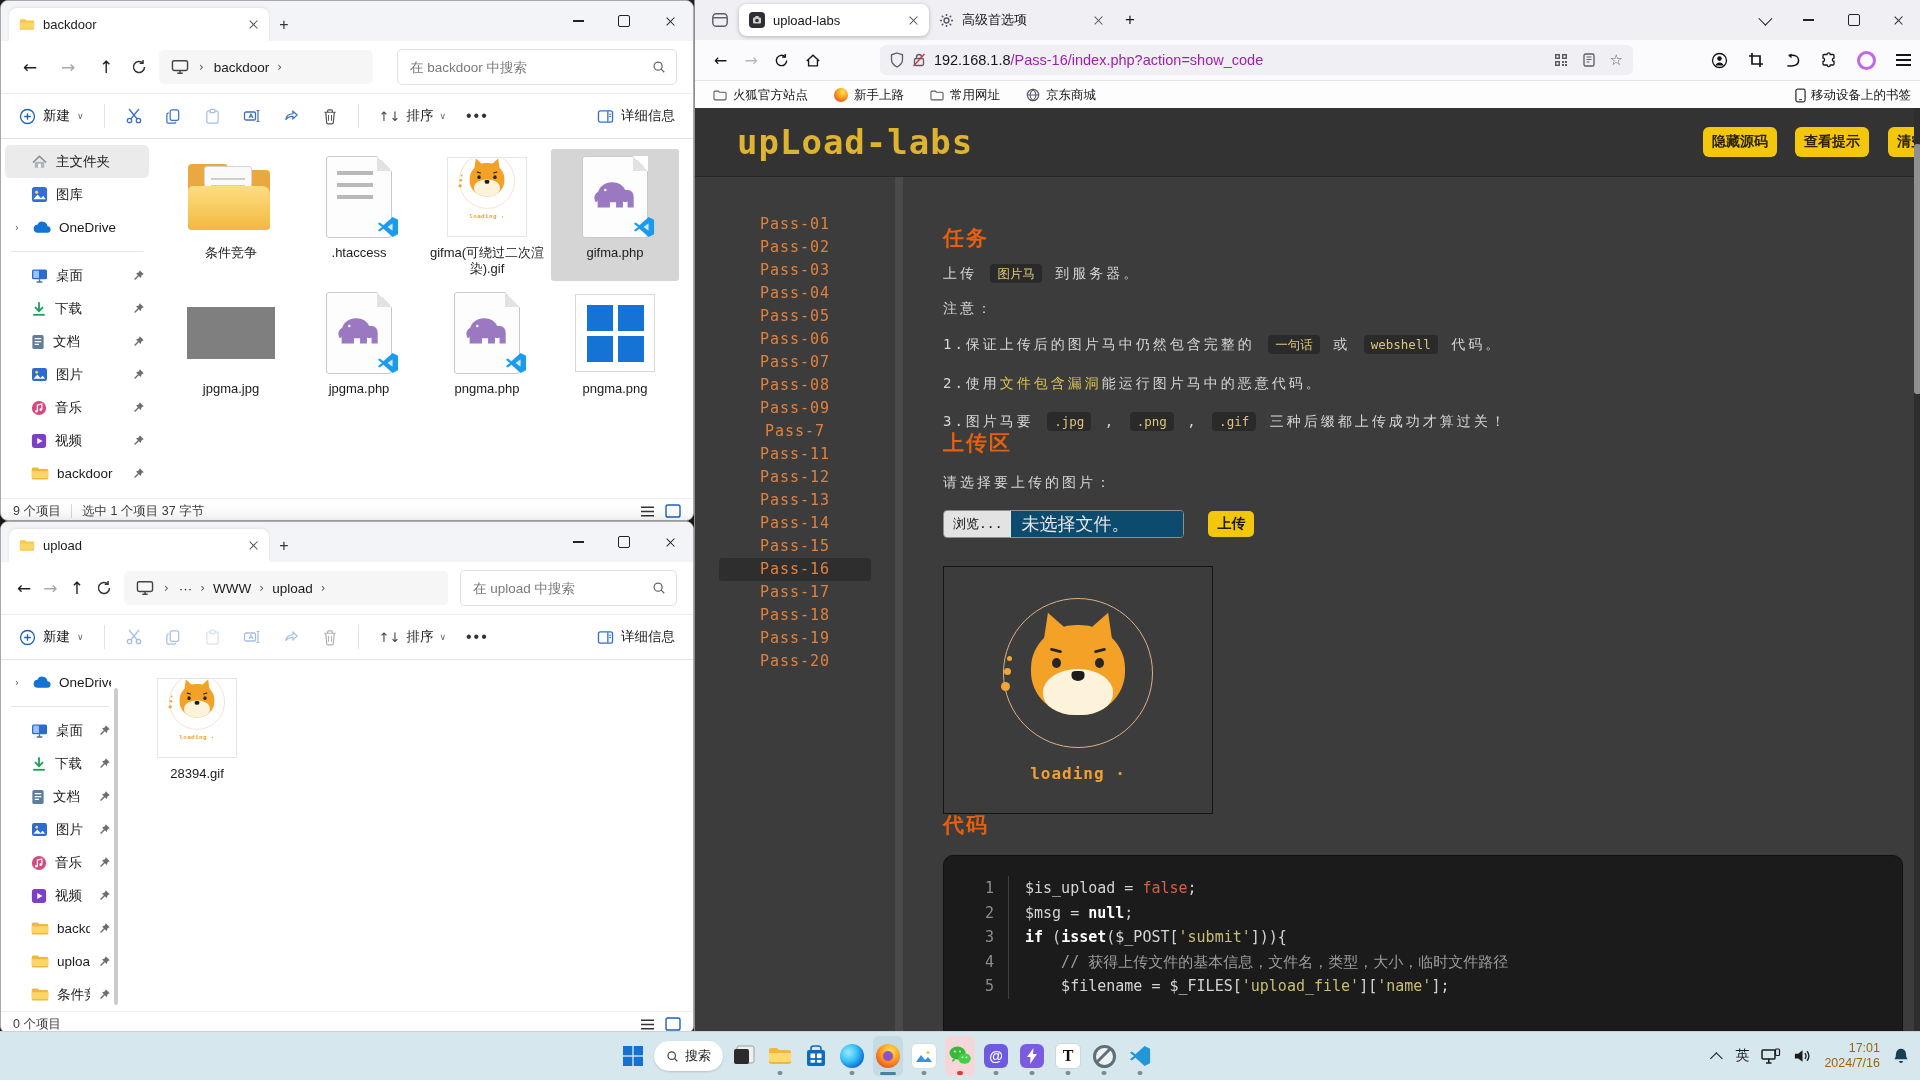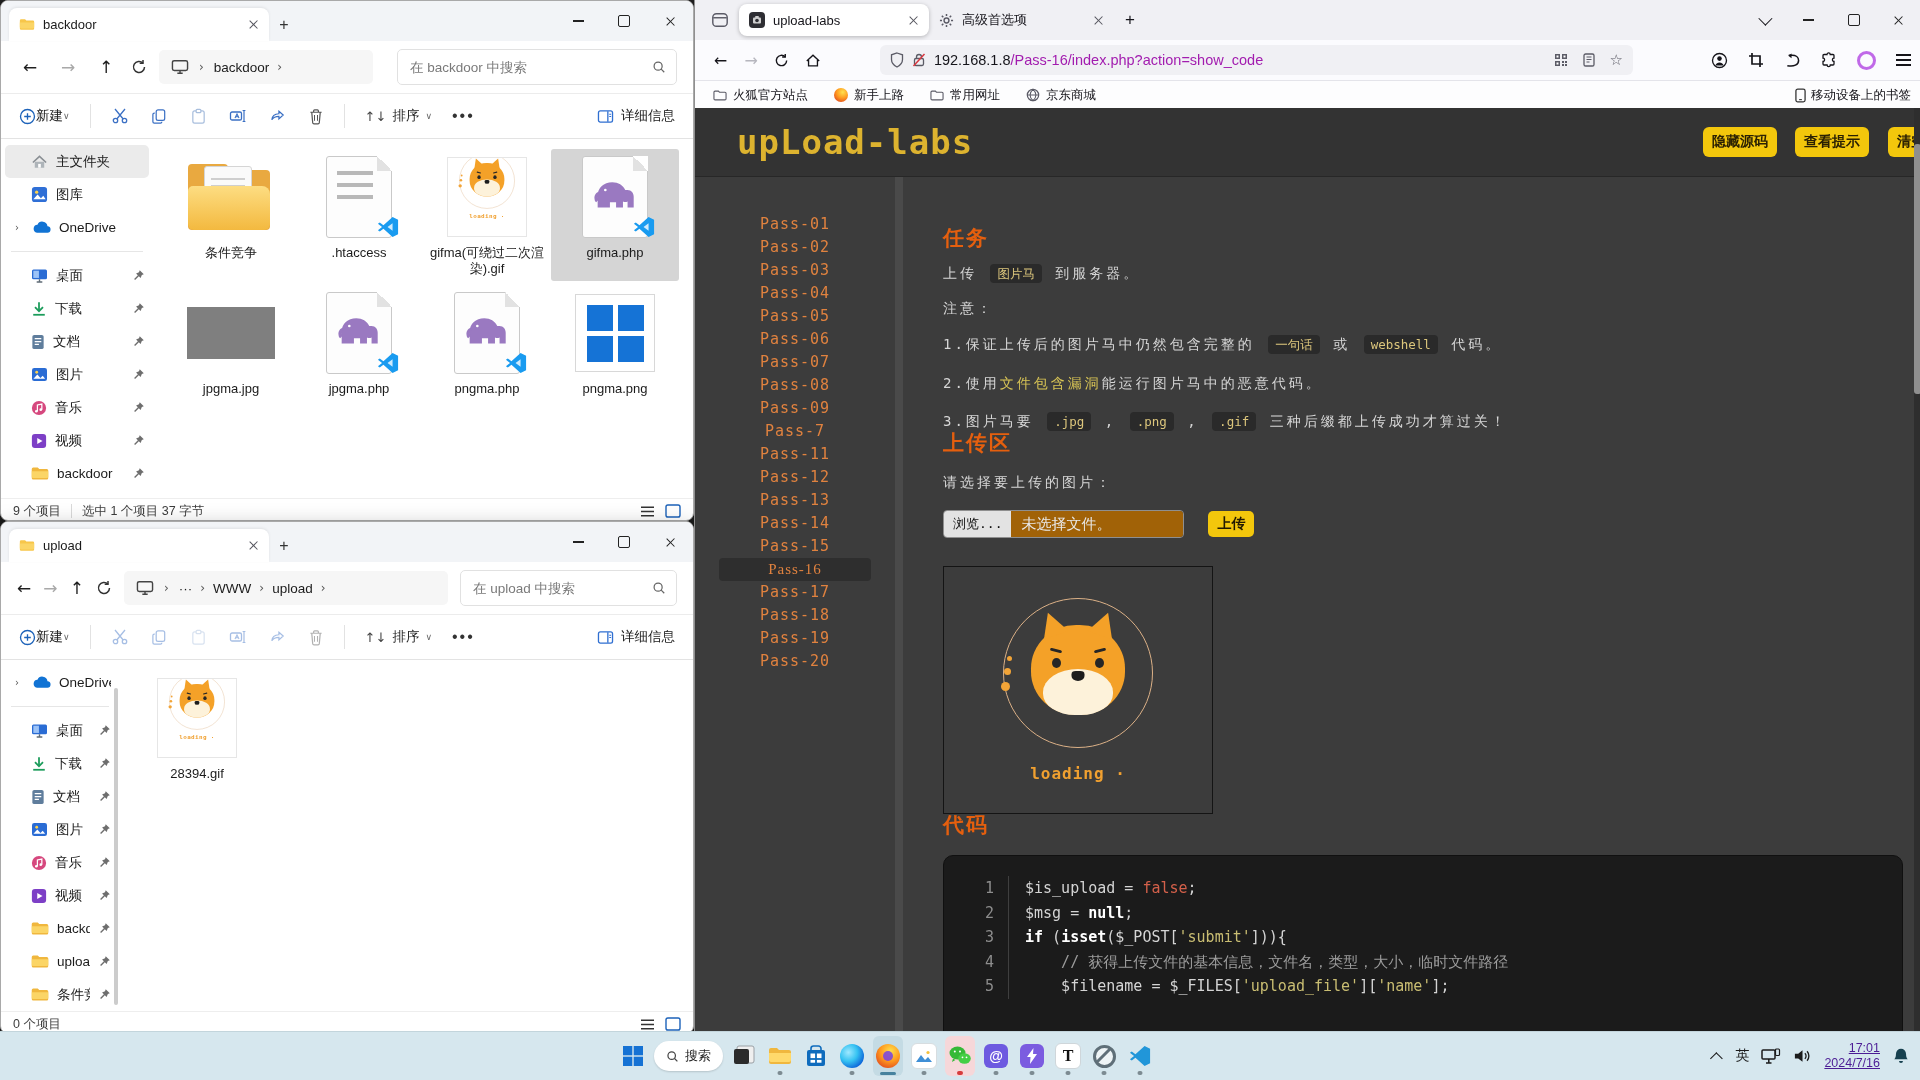--- a/index.html
+++ b/index.html
@@ -33,21 +33,21 @@
   .nav-arr.dis{color:#a9a9a9;}
   .crumbbox{display:flex;align-items:center;gap:10px;background:#f6f6f6;border-radius:5px;height:34px;
             padding:0 12px;min-width:190px;}
   .crumb{font-size:13.5px;}
   .crumb-sep{color:#555;font-size:12px;font-family:"DejaVu Sans",sans-serif;}
   .ex-search{margin-left:auto;display:flex;align-items:center;background:#fff;border:1px solid #e1e1e1;
              border-radius:5px;height:34px;width:258px;padding:0 10px;}
   .ex-search input{border:none;outline:none;flex:1;font-size:13.5px;color:#333;background:transparent;font-family:inherit;}
   .ex-search input::placeholder{color:#7a7a7a;}
   .ex-toolbar{height:44px;display:flex;align-items:center;gap:20px;padding:0 18px;background:#fff;border-bottom:1px solid #e3e3e3;}
-  .tb-new{display:flex;align-items:center;font-size:13.5px;}
+  .tb-new{display:flex;align-items:center;gap:7px;font-size:13.5px;}
   .tb-car{font-size:9px;color:#666;}
   .tb-sep{width:1px;height:24px;background:#e2e2e2;}
   .tb-group{display:flex;align-items:center;gap:22px;}
   .tb-sort{display:flex;align-items:center;gap:6px;font-size:13.5px;color:#222;}
   .tb-details{margin-left:auto;display:flex;align-items:center;gap:7px;font-size:13.5px;}
   .ex-body{display:flex;height:calc(100% - 160px);}
   .ex-side{width:152px;padding-top:6px;position:relative;flex:none;}
   #ex2 .ex-side{width:118px;}
   .sb-item{height:33px;display:flex;align-items:center;gap:8px;padding:0 4px 0 6px;border-radius:5px;margin:0 4px;font-size:13.5px;}
   .sb-item.sel{background:#ebebeb;}
@@ -138,32 +138,32 @@
   
   .ff-page{position:absolute;left:0;top:108px;width:1226px;height:924px;background:#3c3c3c;overflow:hidden;
            font-family:"DejaVu Sans Mono",monospace;}
   .ul-header{height:68px;background:#333;border-bottom:1px solid #272727;position:relative;}
   .ul-logo{position:absolute;left:42px;top:14px;font-size:34px;font-weight:bold;color:#ddb32f;letter-spacing:1px;}
   .hbtn{position:absolute;top:19px;height:30px;background:#f3c70c;border-radius:6px;color:#2b2103;font-weight:bold;
         font-size:14px;display:flex;align-items:center;padding:0 9px;white-space:nowrap;overflow:hidden;}
   .ul-body{display:flex;height:855px;}
   .passnav{width:200px;padding-top:36px;flex:none;}
   .pass{height:23px;line-height:23px;text-align:center;font-size:15px;color:#e0823f;letter-spacing:1px;}
-  .pass.active{background:#2e2e2e;border-radius:4px;margin:0 24px;font-family:Liberation Serif, serif;}
+  .pass.active{background:#2e2e2e;border-radius:4px;margin:0 24px;}
   .vstrip{width:8px;background:#4a4a4a;flex:none;}
   .ul-main{flex:1;padding:50px 0 0 40px;color:#d6d6d6;}
   .ul-main h2{font-size:21px;line-height:22px;margin:0;color:#e55f0e;font-weight:bold;letter-spacing:2px;}
   .tline{font-size:14px;line-height:20px;letter-spacing:3px;white-space:nowrap;}
   .badge{background:#2a2a2a;color:#dcc67c;padding:2px 7px;border-radius:4px;font-size:12.5px;letter-spacing:0;margin:0 2px;}
   .linkish{color:#d8c455;}
   .mt14{margin-top:14px;}.mt16{margin-top:16px;}.mt18{margin-top:18px;}.mt24{margin-top:24px;}
   .uprow{margin-top:18px;display:flex;align-items:center;}
   .filectl{display:flex;border:1px solid #8f8f8f;border-radius:4px;overflow:hidden;height:26px;}
   .browsebtn{background:#e3e3e3;color:#111;font-size:13px;display:flex;align-items:center;padding:0 9px;letter-spacing:0;}
-  .filefield{background:#a16207;color:#e8e8e8;width:152px;display:flex;align-items:center;padding:0 10px;font-size:15px;letter-spacing:0;}
+  .filefield{background:#0c4a6e;color:#e8e8e8;width:152px;display:flex;align-items:center;padding:0 10px;font-size:18px;letter-spacing:0;}
   .upbtn{margin-left:24px;height:26px;background:#f3c70c;border-radius:5px;color:#221a02;font-weight:bold;font-size:14px;
          display:flex;align-items:center;padding:0 9px;}
   .pbox{margin-top:28px;width:268px;height:246px;border:1px solid #141414;display:flex;flex-direction:column;
         align-items:center;justify-content:center;}
   .pbox .loadtxt{margin-top:16px;font-size:16px;}
   .codeblock{margin-top:19px;width:958px;background:#1b1b1b;border:1px solid #101010;border-radius:10px;padding:20px 0 40px;height:300px;}
   .cline{display:flex;line-height:24.6px;font-size:15px;white-space:pre;}
   .lnum{width:50px;text-align:right;padding-right:14px;color:#8d8d8d;border-right:1px solid #3f3f3f;margin-right:16px;flex:none;}
   .tk-p{color:#d4d4d4;}.tk-s{color:#c9bd72;}
   .tk-r{color:#d3604a;}.tk-c{color:#9c9c9c;}.tk-b{color:#fff;font-weight:bold;}
@@ -175,21 +175,21 @@
   .tb-center{position:absolute;left:618px;top:0;height:48px;display:flex;align-items:center;gap:6px;}
   .tb-item{position:relative;width:30px;height:40px;display:flex;align-items:center;justify-content:center;border-radius:6px;}
   .tb-item.active{background:#c4dbe4;}
   .run-dot{position:absolute;bottom:1px;left:50%;transform:translateX(-50%);width:5px;height:4px;border-radius:2px;background:#7d8b92;}
   .run-dot.red{background:#d63c3c;width:6px;}
   .run-dot.wide{width:16px;height:3px;background:#47829e;}
   .tb-pill{height:30px;background:#fff;border-radius:15px;display:flex;align-items:center;gap:6px;padding:0 12px;
            font-size:13px;color:#222;box-shadow:0 1px 2px rgba(0,0,0,.15);}
   .wechat-bg{background:#f6d7d9;}
   .tb-tray{position:absolute;right:10px;top:0;height:48px;display:flex;align-items:center;gap:12px;font-size:14px;color:#1b1b1b;}
-  .clock{display:flex;flex-direction:column;align-items:flex-end;font-size:12.5px;line-height:15px;color:#4c1d95;text-decoration:underline;}
+  .clock{display:flex;flex-direction:column;align-items:flex-end;font-size:12.5px;line-height:15px;color:#a16207;}
   .chevup{width:8px;height:8px;border-left:1.6px solid #1b1b1b;border-top:1.6px solid #1b1b1b;transform:rotate(45deg) translateY(3px);}
 
   
   .ap{width:24px;height:24px;border-radius:6px;display:flex;align-items:center;justify-content:center;flex:none;}
   .ap-edge{background:radial-gradient(circle at 35% 35%,#9fe8ff,#36c3f2 40%,#0b62d8 78%,#0a4bb5);border-radius:50%;}
   .ap-ff{background:radial-gradient(circle at 60% 30%,#ffe14d,#ff9a1f 45%,#e4541f 80%);border-radius:50%;position:relative;}
   .ap-ff::after{content:"";position:absolute;left:7px;top:7px;width:10px;height:10px;border-radius:50%;background:#7542e4;opacity:.85;}
   .ap-wechat{background:transparent;position:relative;}
   .ap-typora{background:#fff;border:1px solid #cfd6da;color:#111;font-family:"Liberation Serif",serif;font-weight:bold;font-size:16px;}
   .ap-purple{background:#6d5ae0;color:#fff;font-weight:bold;font-size:14px;}

